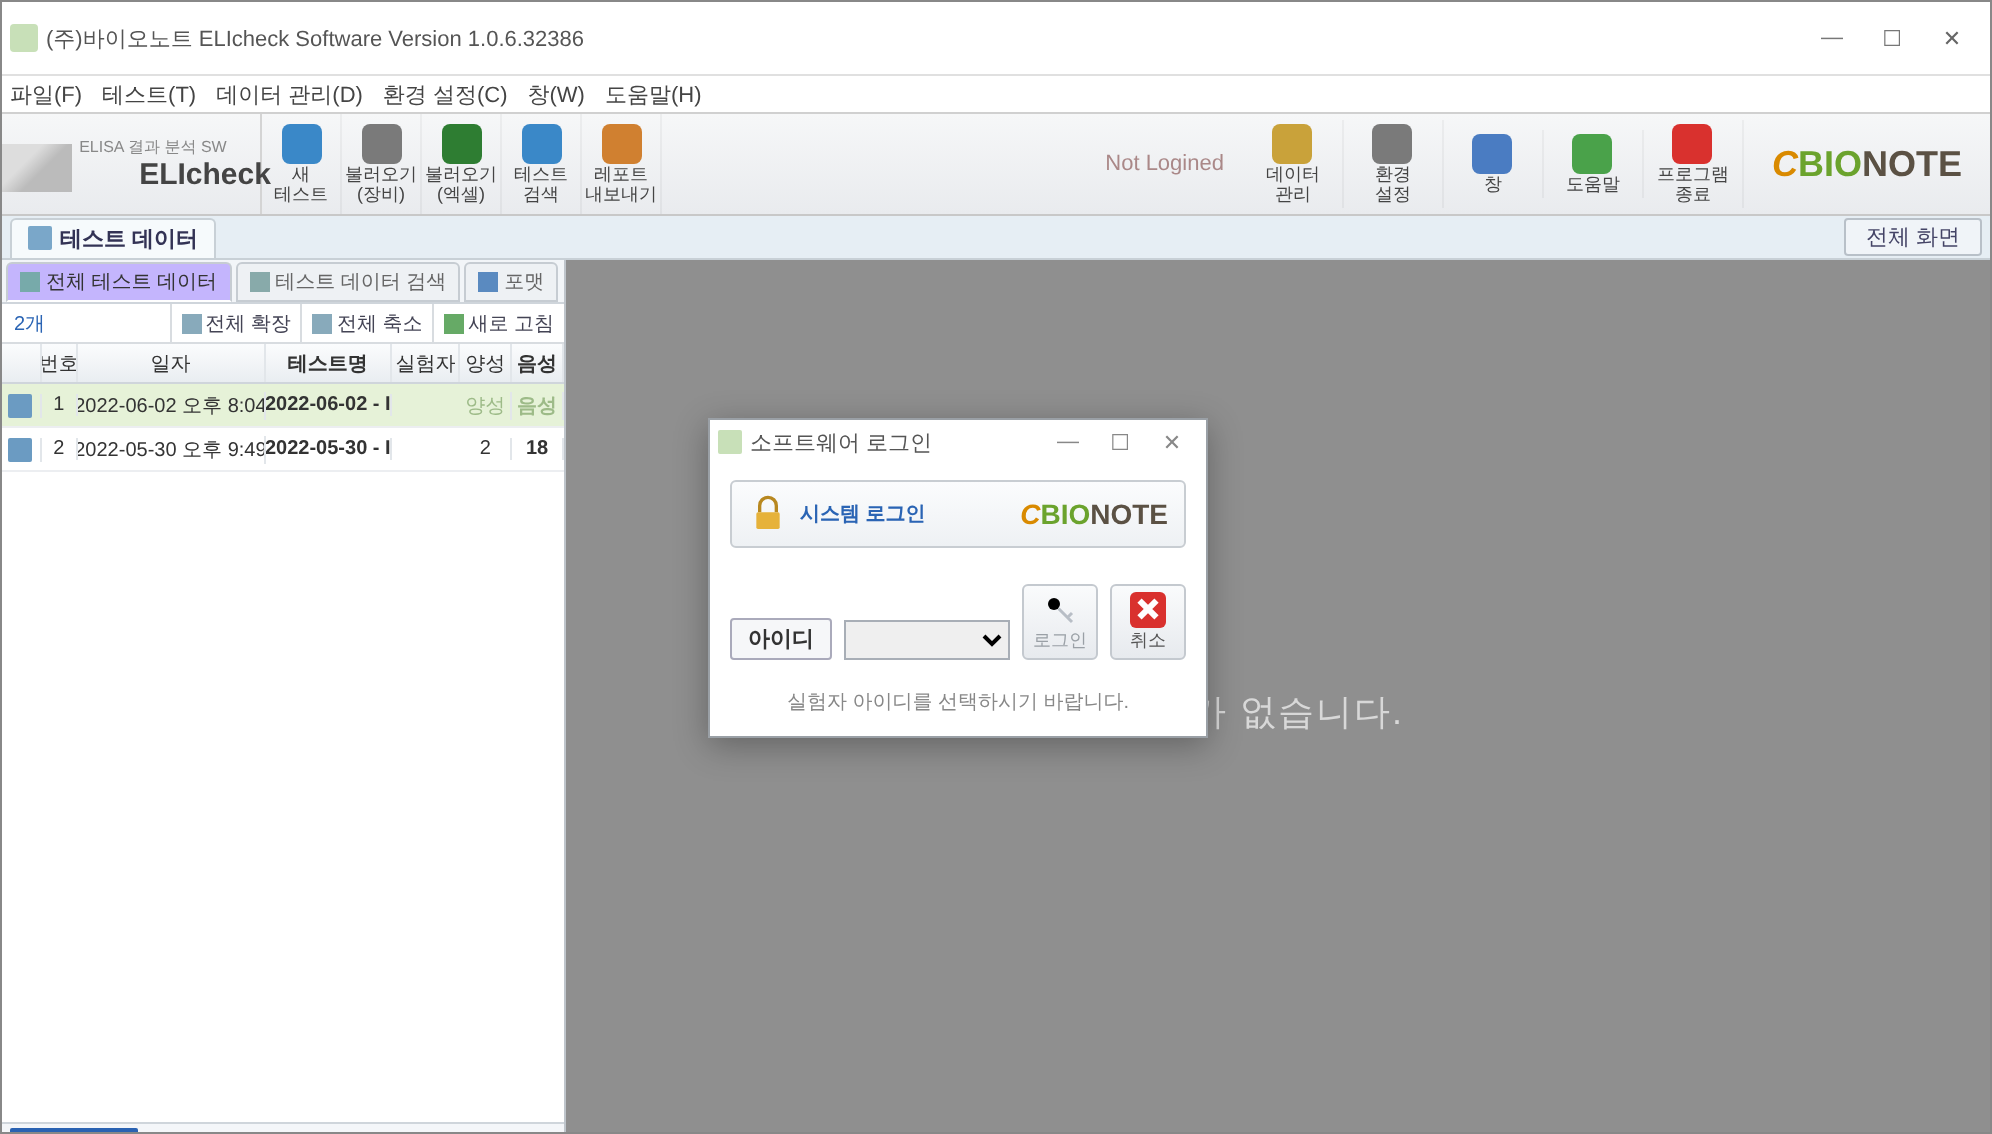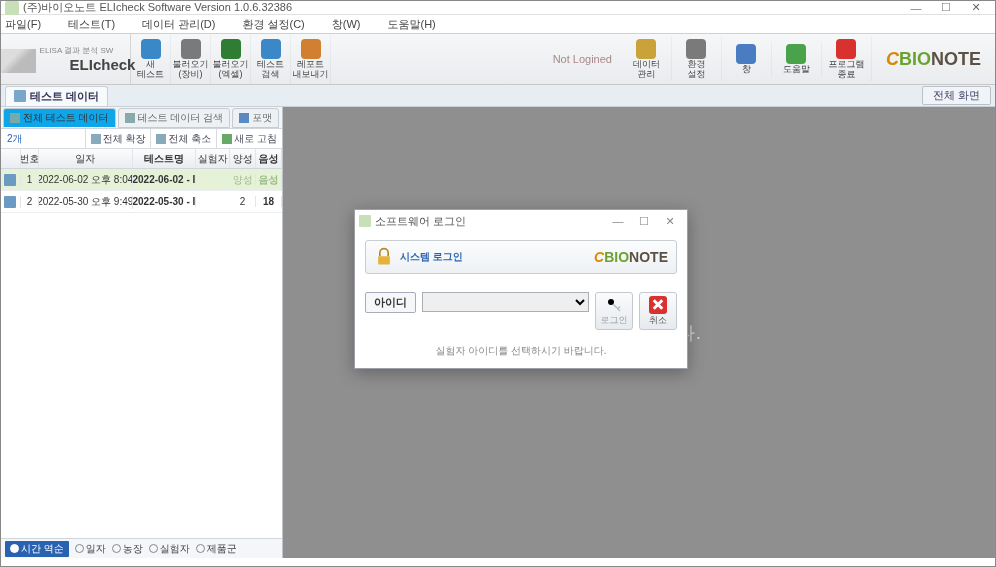--- a/index.html
+++ b/index.html
@@ -1,26 +1,26 @@
 <!DOCTYPE html>
 <html><head>
 <meta charset="utf-8">
 <style>
 * { margin:0; padding:0; box-sizing:border-box; font-family:"Malgun Gothic","Segoe UI",sans-serif; }
 body { background:#fff; font-size:11px; color:#333; width:996px; height:567px; overflow:hidden; position:relative; border:1px solid #888; }
 
 
-.titlebar { height:14px; background:#fff; display:flex; align-items:center; padding:0 4px; font-size:11px; color:#555; border-bottom:1px solid #e0e0e0; }
+.titlebar { height:37px; background:#fff; display:flex; align-items:center; padding:0 4px; font-size:11px; color:#555; border-bottom:1px solid #e0e0e0; }
 .titlebar .ticon { width:14px; height:14px; background:#c8e0b8; border-radius:2px; margin-right:4px; }
 .titlebar .spacer { flex:1; }
 .titlebar .winbtn { width:30px; height:18px; display:flex; align-items:center; justify-content:center; color:#777; font-size:11px; }
 .titlebar .winbtn.close { color:#666; }
 
 
-.menubar { height:18px; display:flex; align-items:center; padding:0 4px; font-size:11px; color:#444;gap:17px; }
+.menubar { height:18px; display:flex; align-items:center; padding:0 4px; font-size:11px; color:#444; }
 .menubar span { margin-right:10px; cursor:default; }
 
 
 .ribbon { height:52px; background:linear-gradient(#f6f7f8,#e9ebee); border-top:1px solid #d0d0d0; border-bottom:1px solid #c8c8c8; display:flex; align-items:stretch; }
 .ribbon .logo { width:130px; display:flex; align-items:center; justify-content:center; flex-direction:column; border-right:1px solid #d4d4d4; padding:2px; }
 .ribbon .logo .logoimg { width:40px; height:24px; background:linear-gradient(135deg,#ddd 40%,#bbb 60%); }
 .ribbon .logo .logotxt { font-weight:bold; font-size:15px; color:#444;margin-left:30px; }
 .ribbon .logo .logosub { font-size:8px; color:#888; }
 .ribbon .rbtn { width:40px; display:flex; flex-direction:column; align-items:center; justify-content:center; font-size:9px; color:#444; border-right:1px solid rgba(0,0,0,.04); padding:2px 1px; }
 .ribbon .rbtn .icn { width:20px; height:20px; border-radius:4px; margin-bottom:1px; display:flex; align-items:center; justify-content:center; font-size:14px; color:#fff; }
@@ -41,21 +41,21 @@
 .doctab .spacer { flex:1; }
 .doctab .fullbtn { background:#f0f4f8; border:1px solid #b8c0c8; padding:1px 10px; color:#446; border-radius:2px; }
 
 
 .split { display:flex; height:calc(100% - 22px - 18px - 52px - 22px); }
 .leftpanel { width:282px; border-right:1px solid #bfc5cb; display:flex; flex-direction:column; background:#fff; }
 .rightpanel { flex:1; background:#8f8f8f; display:flex; align-items:center; justify-content:center; position:relative; }
 
 
 .subtabs { height:22px; background:#f2f5f8; border-bottom:1px solid #cfd5db; display:flex; align-items:flex-end; font-size:10px; }
-.subtabs .stab { padding:2px 6px; border:1px solid #c6ccd2; background:#0ea5e9; border-radius:3px 3px 0 0; margin-left:2px; border-bottom:1px solid #fff; display:flex; align-items:center; }
+.subtabs .stab { padding:2px 6px; border:1px solid #c6ccd2; background:#c4b5fd; border-radius:3px 3px 0 0; margin-left:2px; border-bottom:1px solid #fff; display:flex; align-items:center; }
 .subtabs .stab.inact { background:#eef1f4; color:#666; border-bottom-color:#c6ccd2; }
 .subtabs .stab .ic { width:10px; height:10px; background:#7aa; margin-right:3px; }
 
 
 .tlrow { height:20px; display:flex; align-items:center; font-size:10px; border-bottom:1px solid #d8dce0; }
 .tlrow .cnt { color:#2a64b4; padding:0 6px; }
 .tlrow .sp { flex:1; }
 .tlrow .tbtn { border-left:1px solid #d8dce0; padding:0 5px; display:flex; align-items:center; color:#445; height:100%; }
 .tlrow .tbtn .ic { width:10px; height:10px; margin-right:2px; background:#8ab; }
 
@@ -79,34 +79,34 @@
 
 .lfooter { height:20px; background:#f4f6f9; border-top:1px solid #cfd5db; display:flex; align-items:center; font-size:10px; padding:0 4px; gap:6px; }
 .lfooter .opt { display:flex; align-items:center; gap:2px; color:#444; }
 .lfooter .opt.sel { background:#2a62b2; color:#fff; padding:1px 5px; border-radius:1px; }
 .lfooter .r { width:9px; height:9px; border:1px solid #888; border-radius:50%; display:inline-block; }
 
 
 .rightpanel .nodata { color:#d8d8d8; font-size:18px; letter-spacing:1px; position:absolute; }
 
 
-.modal { position:absolute; left:353px; top:208px; width:334px; background:#fff; border:1px solid #9aa0a6; box-shadow:0 4px 16px rgba(0,0,0,.3); }
+.modal { position:absolute; left:353px; top:208px; width:250px; background:#fff; border:1px solid #9aa0a6; box-shadow:0 4px 16px rgba(0,0,0,.3); }
 .modal .mhdr { height:22px; background:#fff; display:flex; align-items:center; font-size:11px; color:#555; padding:0 4px; }
 .modal .mhdr .ic { width:12px; height:12px; background:#c8e0b8; margin-right:4px; border-radius:1px; }
 .modal .mhdr .sp { flex:1; }
 .modal .mhdr .wb { width:26px; text-align:center; color:#888; }
 .modal .mbody { padding:8px 10px 10px; }
 .modal .mtitle { border:1px solid #c8cdd2; background:linear-gradient(#fbfcfd,#eef1f4); padding:6px 8px; display:flex; align-items:center; border-radius:3px; }
 .modal .mtitle .lock { width:20px; height:20px; margin-right:6px; }
 .modal .mtitle .txt { color:#2a64b4; font-size:10px; font-weight:bold; flex:1; }
 .modal .mtitle .biosmall { font-size:14px; font-weight:bold; }
 .modal .mtitle .biosmall .c { color:#d98a00; font-style:italic; }
 .modal .mtitle .biosmall .bio { color:#6ba32d; }
 .modal .mtitle .biosmall .note { color:#5b5144; }
-.modal .formrow { display:flex; align-items:flex-start; margin:18px 0 14px; gap:6px; }
+.modal .formrow { display:flex; align-items:flex-end; margin:18px 0 14px; gap:6px; }
 .modal .formrow .lab { border:1px solid #aab; background:#f6f7f9; padding:2px 8px; font-size:11px; font-weight:bold; border-radius:2px; }
 .modal .formrow select { flex:1; height:20px; border:1px solid #a8aeb6; font-size:11px; }
 .modal .formrow .bigbtn { width:38px; height:38px; border:1px solid #c4c9cf; background:linear-gradient(#fafbfc,#e7eaee); border-radius:3px; display:flex; flex-direction:column; align-items:center; justify-content:center; font-size:9px; color:#9aa0a6; }
 .modal .formrow .bigbtn .ic { width:18px; height:18px; }
 .modal .formrow .bigbtn.cancel .ic { background:#d9312e; border-radius:3px; position:relative; }
 .modal .formrow .bigbtn.cancel .ic:before, .modal .formrow .bigbtn.cancel .ic:after { content:""; position:absolute; left:3px; top:7px; width:12px; height:3px; background:#fff; transform:rotate(45deg); }
 .modal .formrow .bigbtn.cancel .ic:after { transform:rotate(-45deg); }
 .modal .formrow .bigbtn.cancel { color:#555; }
 .modal .mnote { text-align:center; color:#888; font-size:10px; margin-top:4px; }
 

